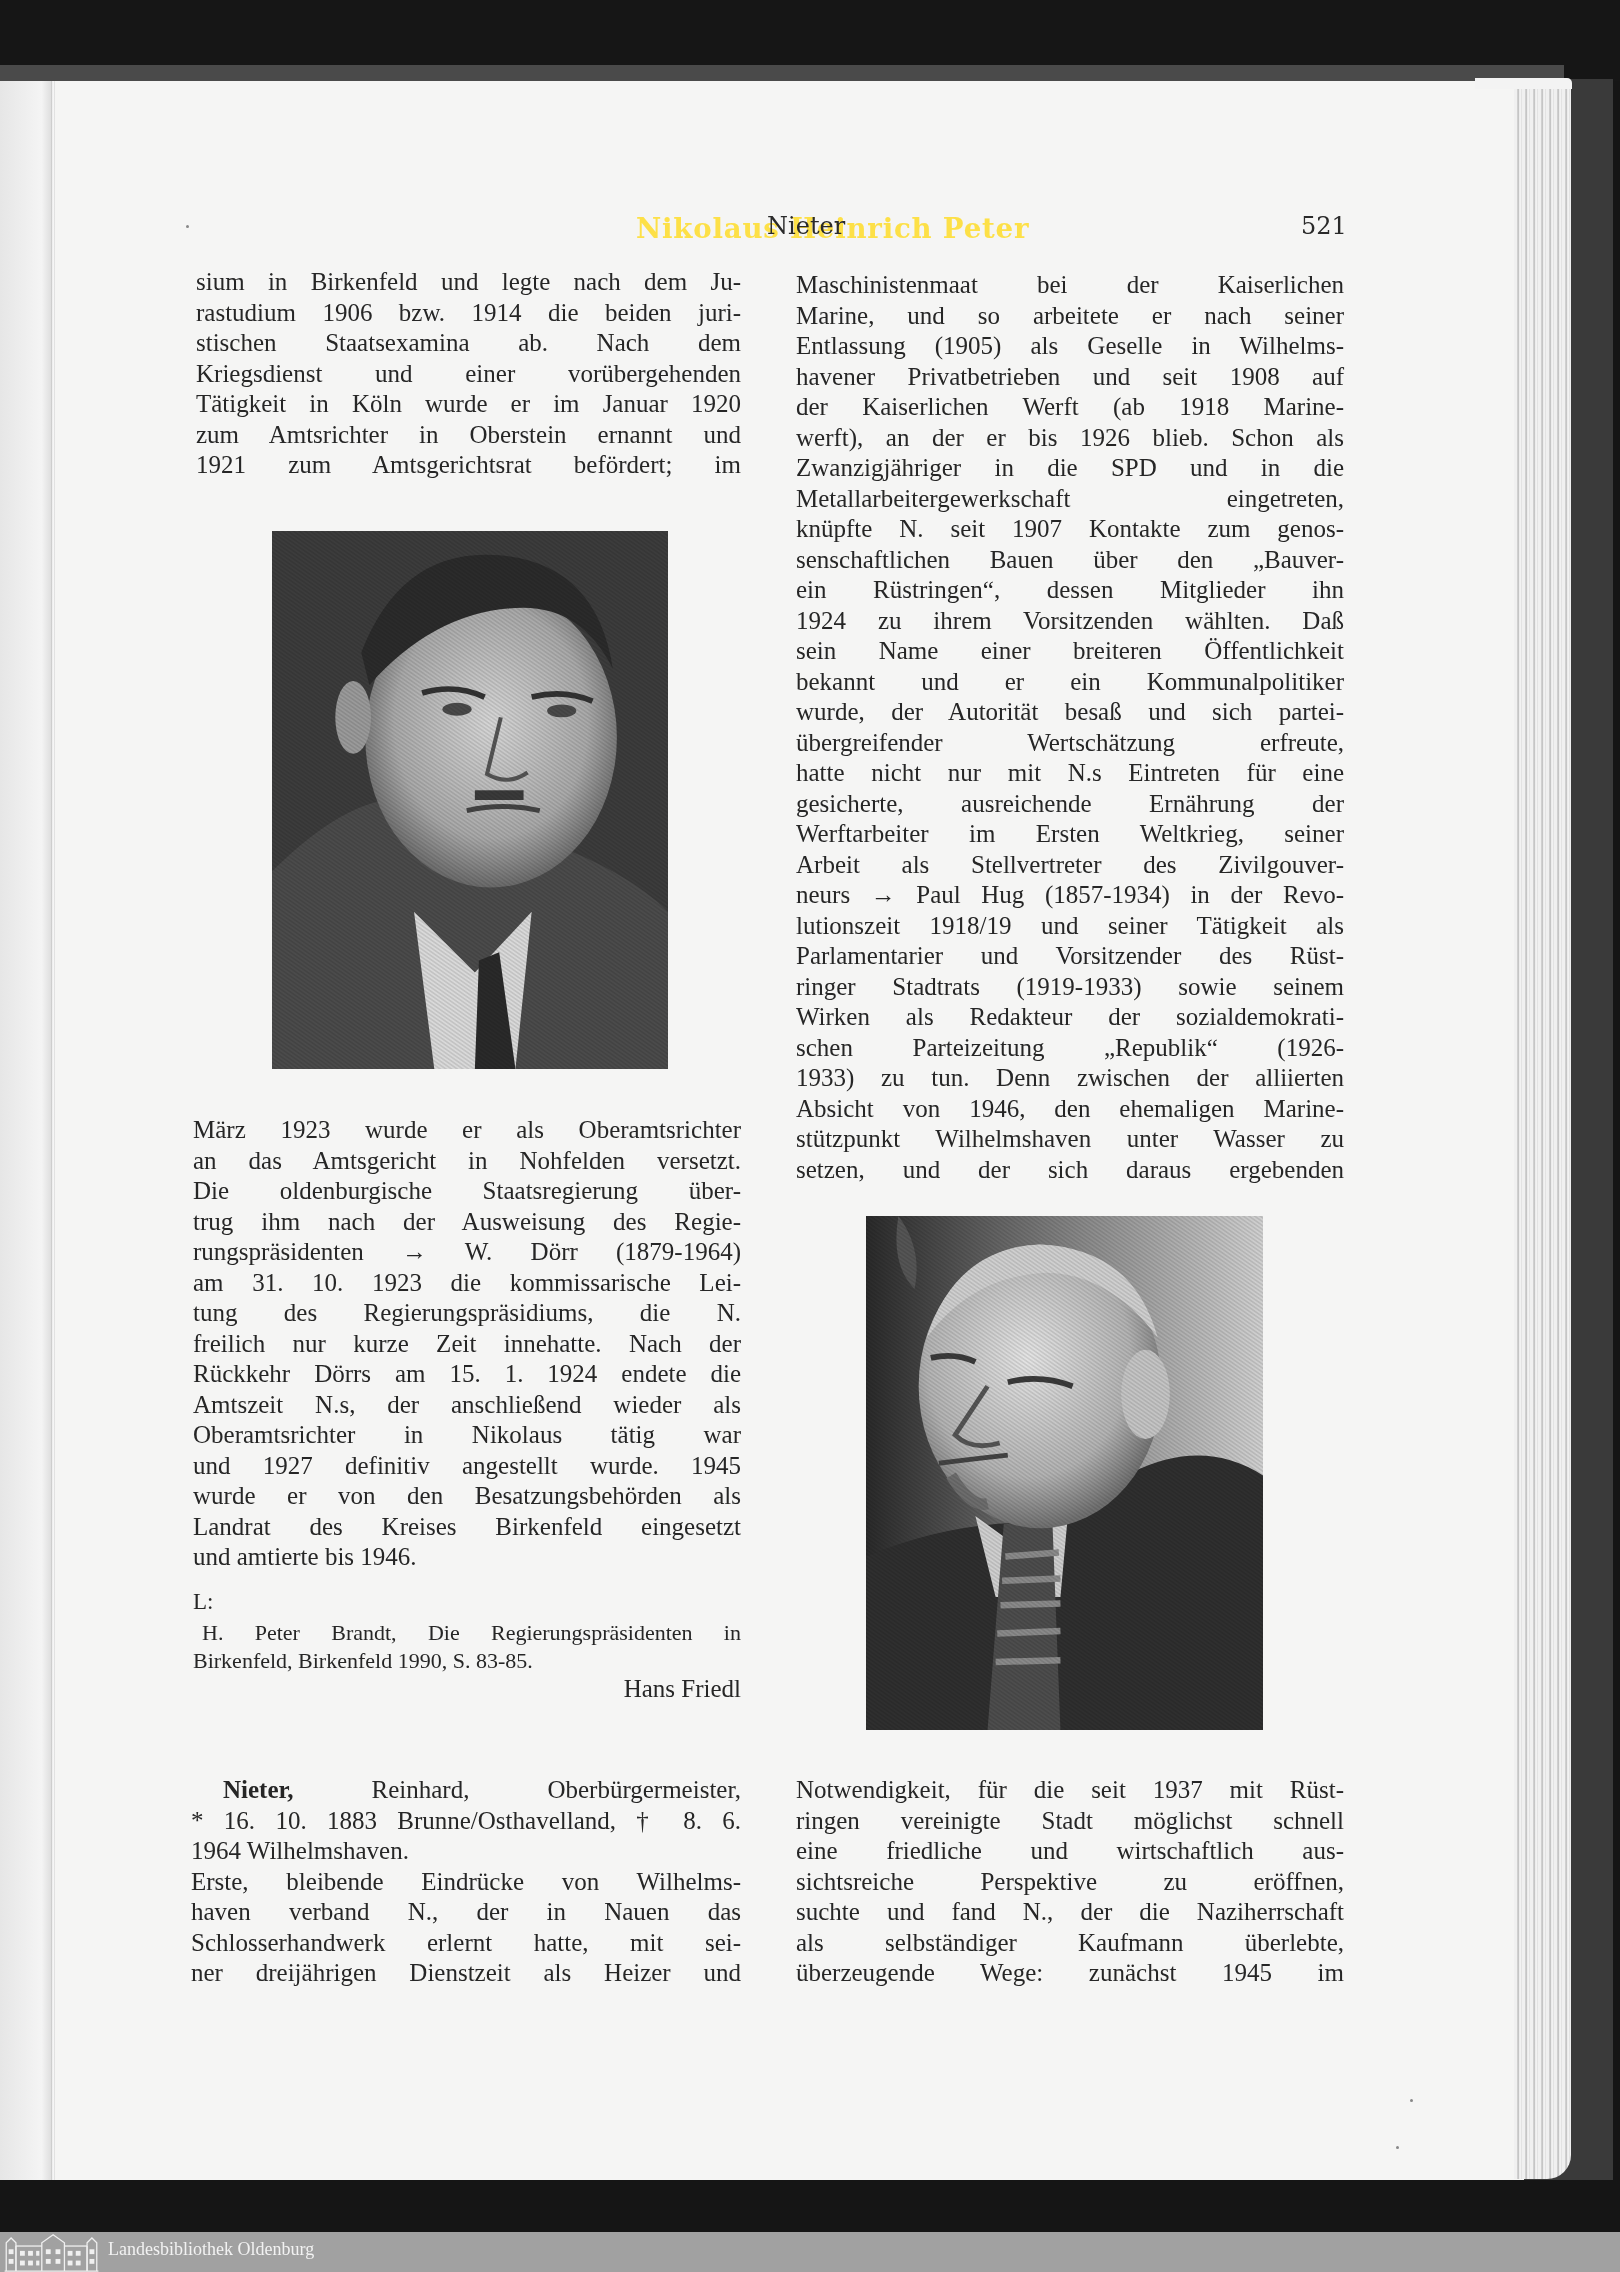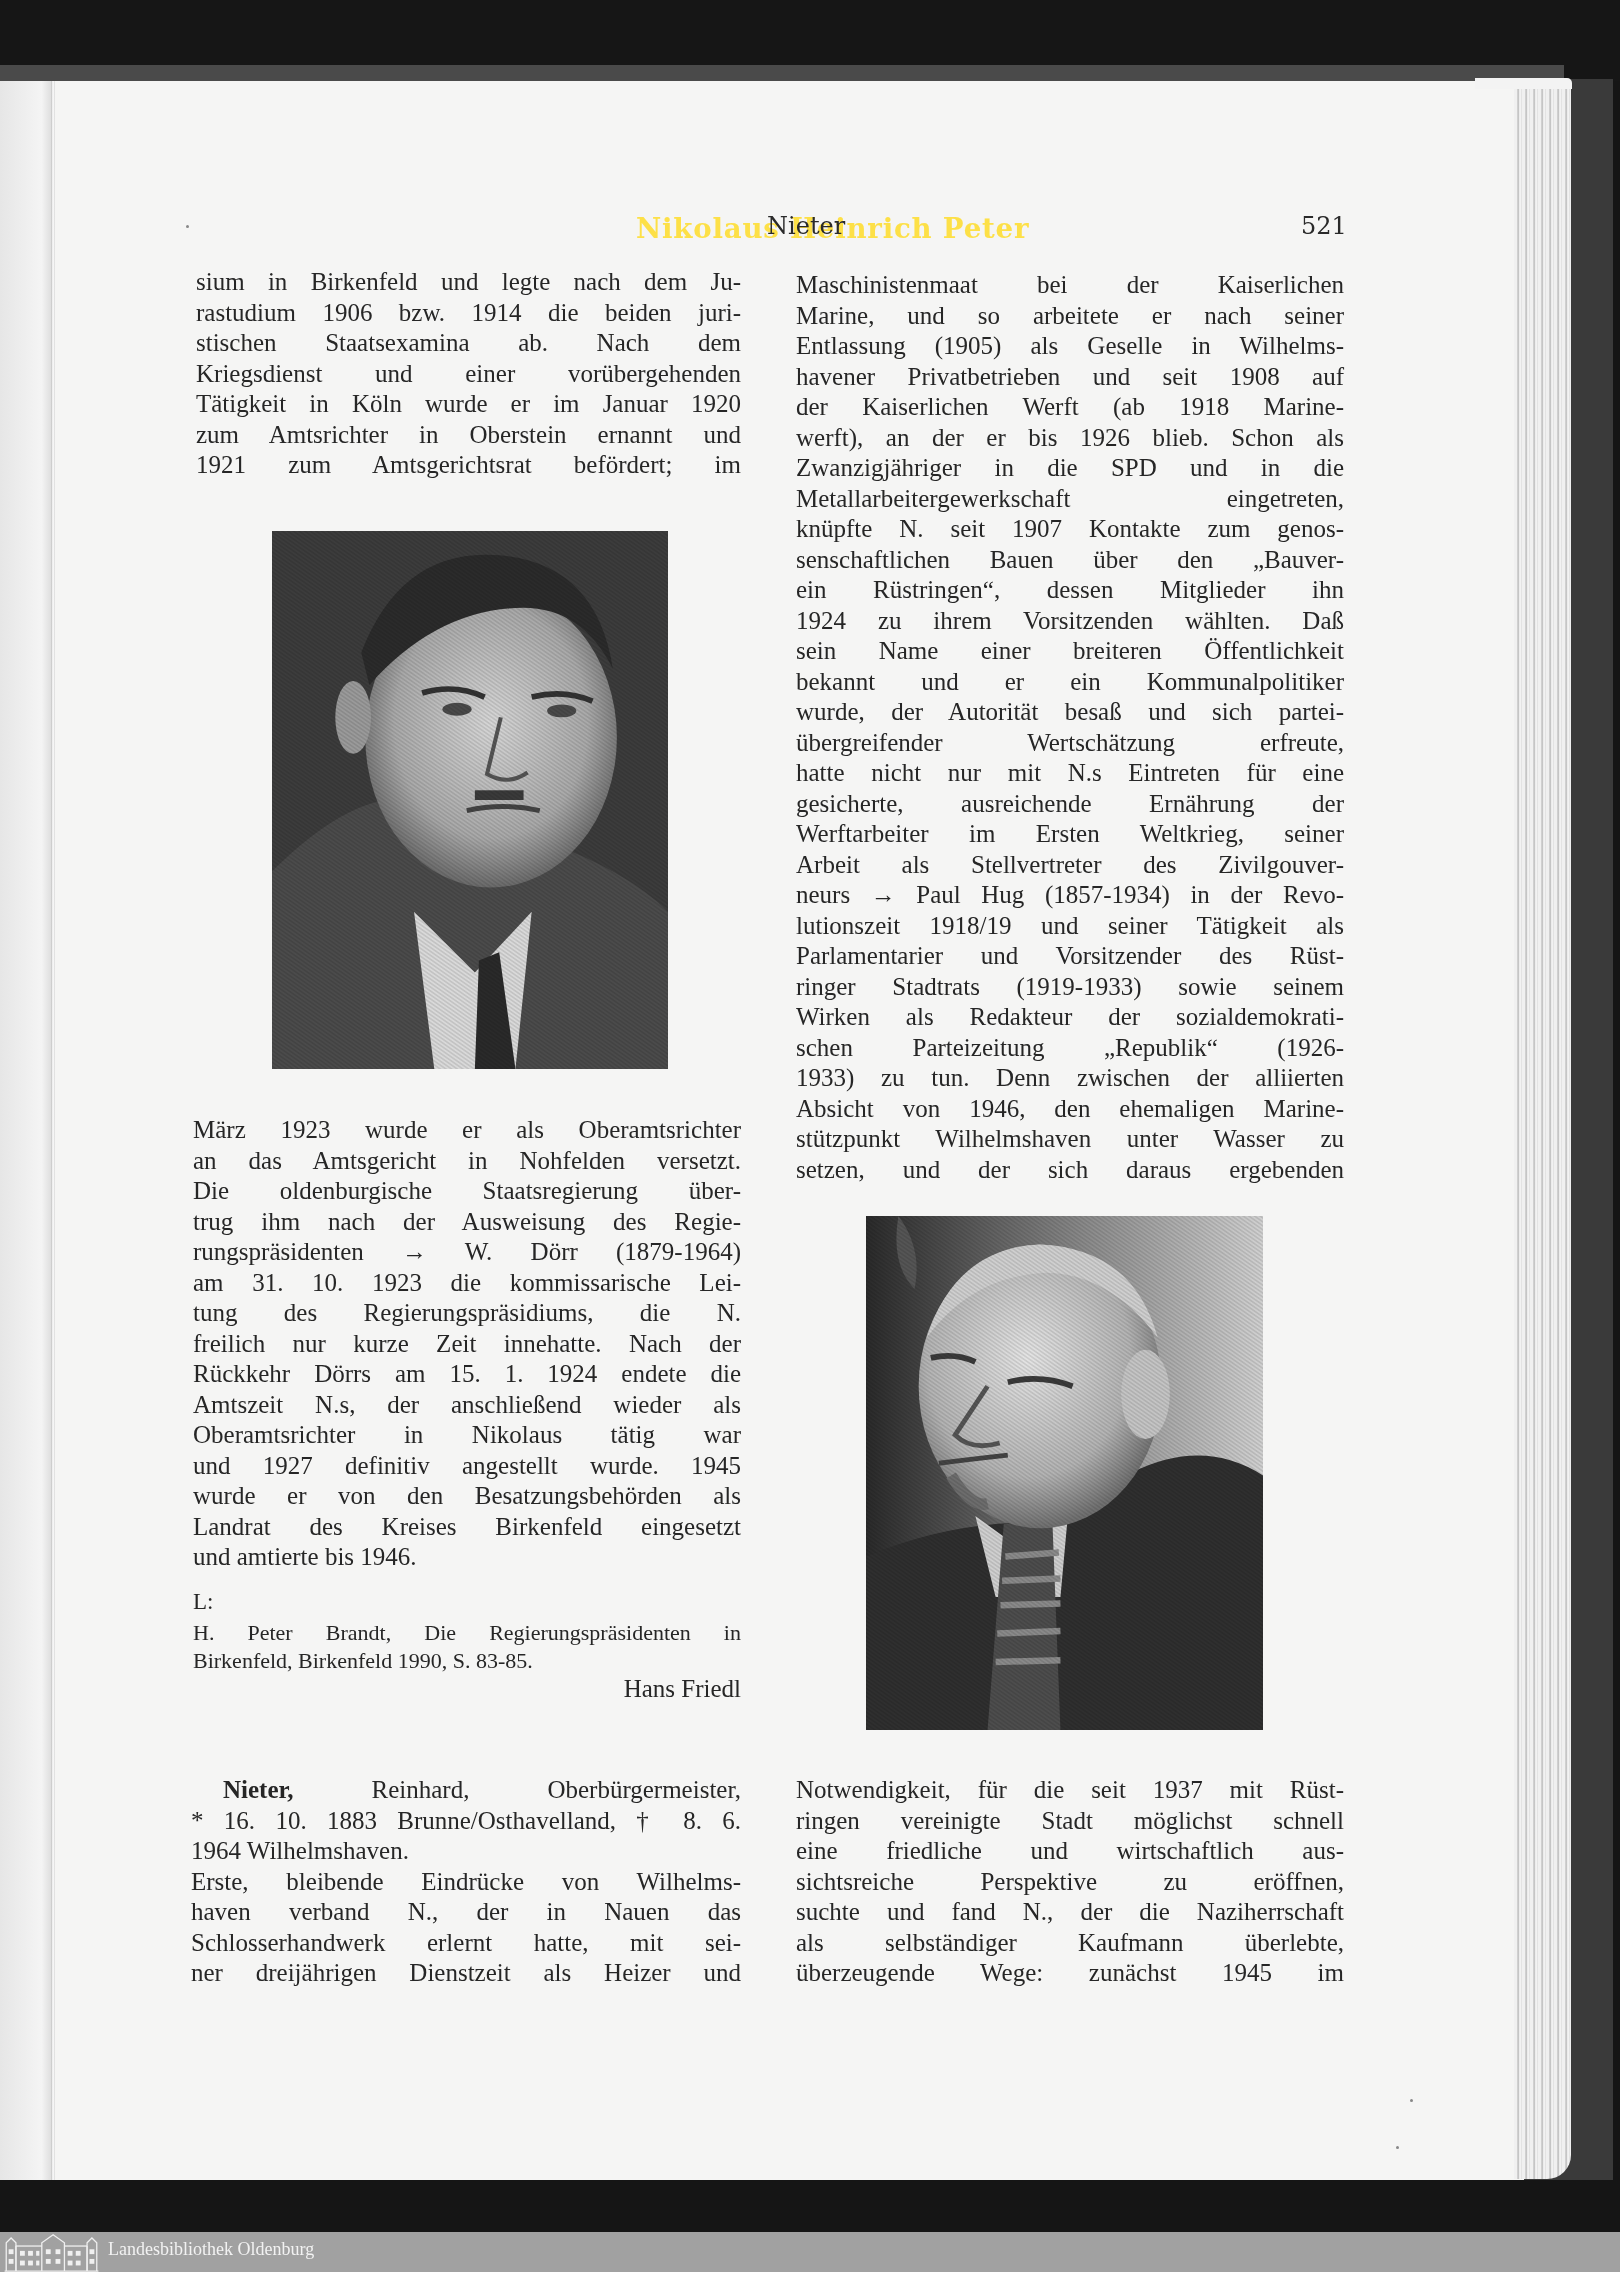--- a/index.html
+++ b/index.html
@@ -158,21 +158,21 @@
   <span class="ln">freilich nur kurze Zeit innehatte. Nach der</span>
   <span class="ln">Rückkehr Dörrs am 15. 1. 1924 endete die</span>
   <span class="ln">Amtszeit N.s, der anschließend wieder als</span>
   <span class="ln">Oberamtsrichter in Nikolaus tätig war</span>
   <span class="ln">und 1927 definitiv angestellt wurde. 1945</span>
   <span class="ln">wurde er von den Besatzungsbehörden als</span>
   <span class="ln">Landrat des Kreises Birkenfeld eingesetzt</span>
   <span class="ln last">und amtierte bis 1946.</span>
   <span class="gap"></span>
   <span class="ln last" style="font-size:23px;">L:</span>
-  <span class="ln" style="font-size:22px; height:28px;">H. Peter Brandt, Die Regierungspräsidenten in</span>
+  <span class="ln" style="font-size:22px; height:28px;margin-left:9px;">H. Peter Brandt, Die Regierungspräsidenten in</span>
   <span class="ln last" style="font-size:22px; height:28px;">Birkenfeld, Birkenfeld 1990, S. 83-85.</span>
   <span class="ln right">Hans Friedl</span>
 </div>
 
 <div class="col" style="left:191px; top:1775px; width:550px;">
   <span class="ln"><b>Nieter,</b><span> Reinhard,</span> <span>Oberbürgermeister,</span></span>
   <span class="ln">* 16. 10. 1883 Brunne/Osthavelland, † 8. 6.</span>
   <span class="ln last">1964 Wilhelmshaven.</span>
   <span class="ln">Erste, bleibende Eindrücke von Wilhelms-</span>
   <span class="ln">haven verband N., der in Nauen das</span>

